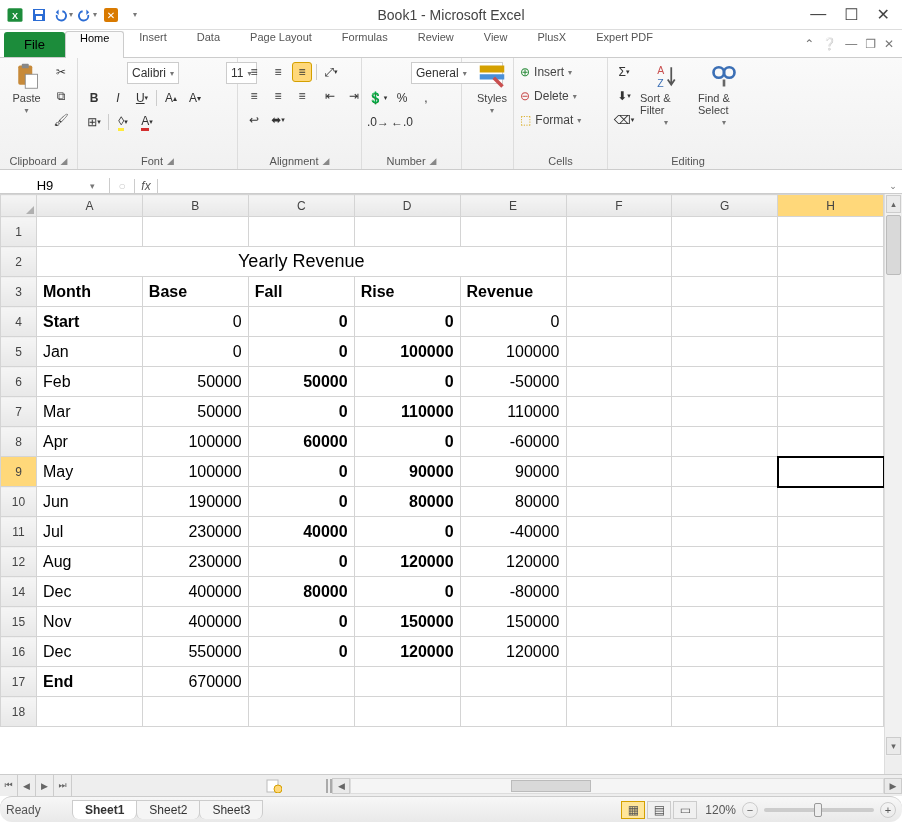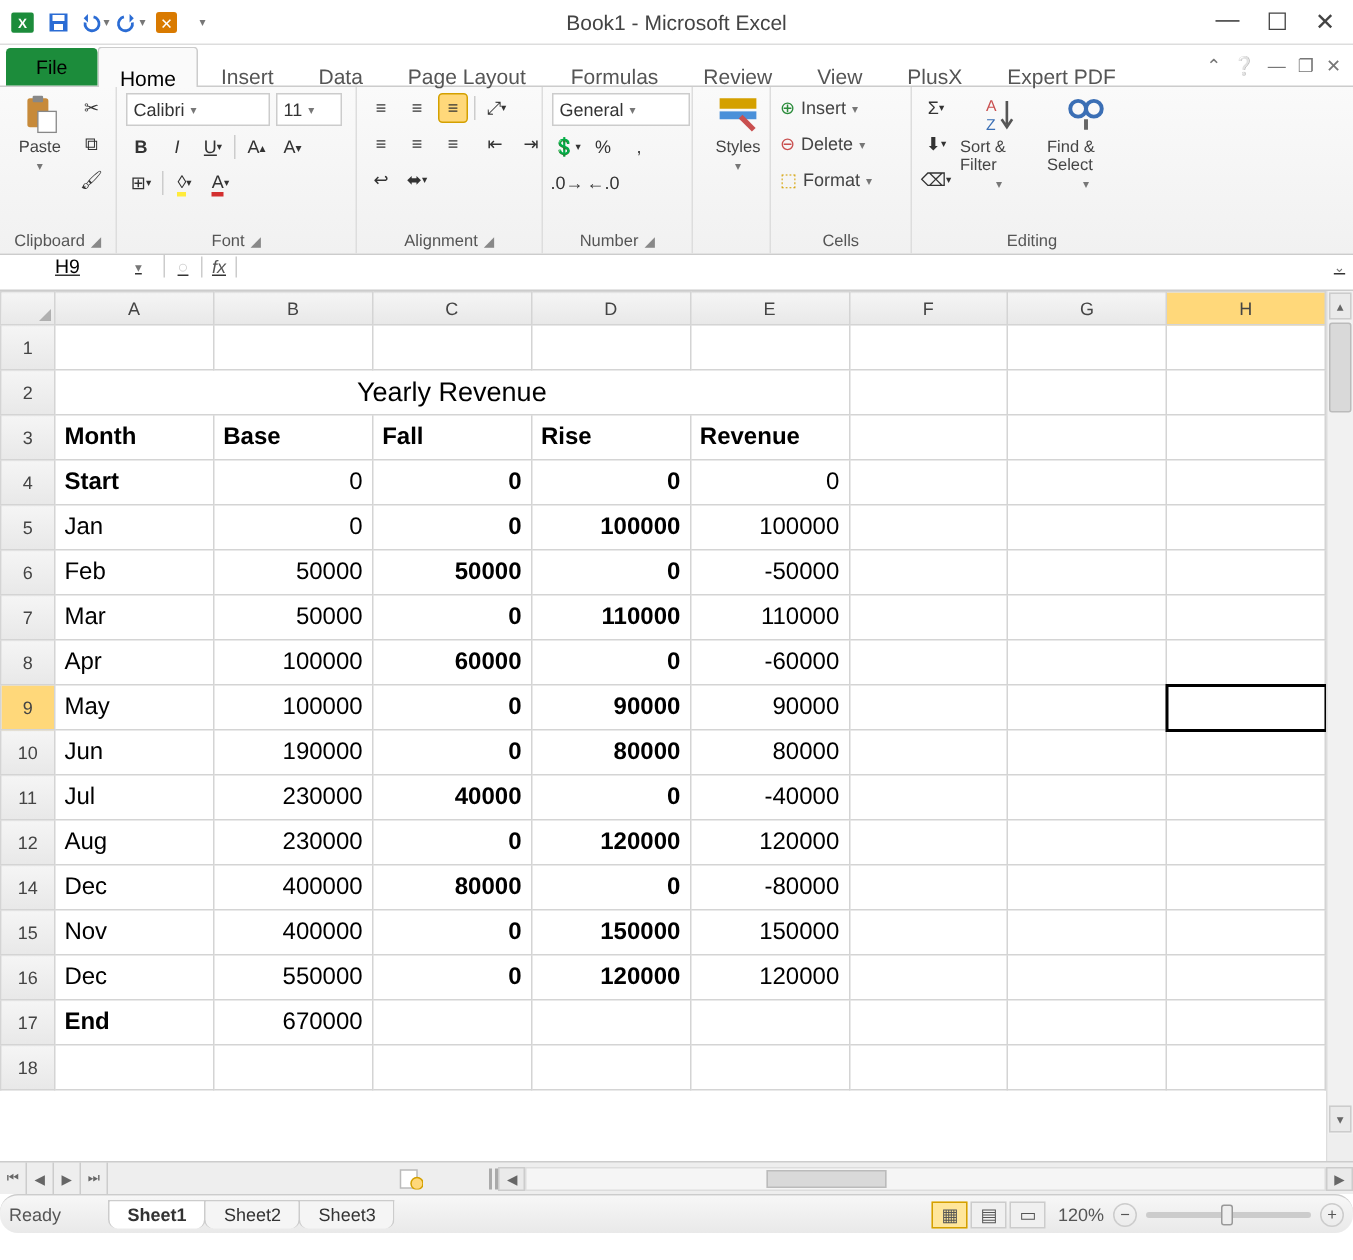--- a/index.html
+++ b/index.html
@@ -11,42 +11,42 @@
 .titlebar .qat .btn { width: 22px; height: 22px; display: flex; align-items: center; justify-content: center; border-radius: 2px; }
 .titlebar .title { position: absolute; left: 50%; transform: translateX(-50%); font-size: 14px; color: #444; }
 .titlebar .win-controls { margin-left: auto; display: flex; gap: 18px; padding-right: 12px; font-size: 16px; color: #444; }
 .titlebar .win-controls span { cursor: default; }
 
 .excel-logo { width: 18px; height: 18px; display:inline-block; }
 
 
 .ribbon-tabs { height: 28px; display: flex; align-items: stretch; border-bottom: 1px solid #ccc; background: #fff; padding-left: 4px; }
 .ribbon-tabs .file-tab { background: #1c8c3b; color: #000000; padding: 4px 20px; font-size: 13px; display: flex; align-items: center; border-top-left-radius: 3px; border-top-right-radius: 3px; margin-top: 2px; }
-.ribbon-tabs .tab { padding: 12px 14px 4px; font-size: 14px; color: #555; border: 1px solid transparent; border-bottom: none; cursor: default; }
+.ribbon-tabs .tab { padding: 0 14px 4px; font-size: 11px; color: #555; border: 1px solid transparent; border-bottom: none; cursor: default; }
 .ribbon-tabs .tab.active { background: #fafafa; border-color: #ccc; color: #000; border-top-left-radius: 3px; border-top-right-radius: 3px; position: relative; top: 1px; }
 .ribbon-tabs .right-icons { margin-left: auto; display: flex; gap: 8px; align-items: center; padding-right: 8px; color: #777; font-size: 12px; }
 
 
 .ribbon { height: 112px; background: linear-gradient(#fafafa,#f1f1f1); border-bottom: 1px solid #ccc; display: flex; }
 .group { border-right: 1px solid #ddd; padding: 4px 6px 2px; display: flex; flex-direction: column; justify-content: space-between; }
 .group .controls { display: flex; flex-direction: column; gap: 4px; }
 .group .label { font-size: 11px; color: #555; text-align: center; padding-top: 2px; display: flex; justify-content: center; gap: 4px; align-items: center; }
 .group .label .dlg { font-size: 9px; color: #888; }
 .rowflex { display: flex; align-items: center; gap: 4px; }
 .btn { display: inline-flex; align-items: center; justify-content: center; min-width: 20px; height: 20px; border: 1px solid transparent; border-radius: 3px; font-size: 12px; }
 .btn.small { width: 20px; height: 20px; }
-.combo { height: 22px; border: 1px solid #ccc; background: #fff; display: inline-flex; align-items: center; padding: 0 4px; font-size: 12px; }
+.combo { height: 22px; border: 1px solid #ccc; background: #fff; display: inline-flex; align-items: center; padding: 0 4px; font-size: 12px; margin-left: 43px; }
 .combo .dd { margin-left: 4px; font-size: 8px; color: #777; }
 .vert-btn { display: flex; flex-direction: column; align-items: center; justify-content: center; width: 48px; font-size: 11px; color: #444; gap: 2px; }
 .bigicon { width: 28px; height: 28px; }
 .list-btn { display: flex; align-items: center; gap: 4px; font-size: 12px; color: #444; height: 20px; }
 .list-btn .dd { font-size: 8px; color: #777; }
 
 
-.formula-bar { height: 24px; display: flex; align-items: flex-start; border-bottom: 1px solid #ccc; background: #fff; text-decoration: underline; }
+.formula-bar { height: 24px; display: flex; align-items: flex-end; border-bottom: 1px solid #ccc; background: #fff; }
 .name-box { width: 110px; border-right: 1px solid #ccc; display: flex; align-items: center; }
 .name-box input { border: none; width: 90px; text-align: center; font-size: 13px; outline: none; }
 .name-box .dd { font-size: 9px; color: #777; padding-right: 4px; }
 .fx-area { display: flex; align-items: center; flex: 1; }
 .fx-area .fx-btn { width: 24px; height: 100%; display:flex; align-items:center; justify-content:center; font-style: italic; font-size: 12px; color: #555; border-left:1px solid #ccc; border-right:1px solid #ccc;}
 .fx-area .circle { width: 24px; height:100%; display:flex;align-items:center;justify-content:center;}
 .fx-input { flex:1; border:none; outline:none; font-size:13px; padding:0 4px; }
 .fx-expand { width:18px; display:flex; align-items:center; justify-content:center; color:#777; font-size:9px;}
 
 

